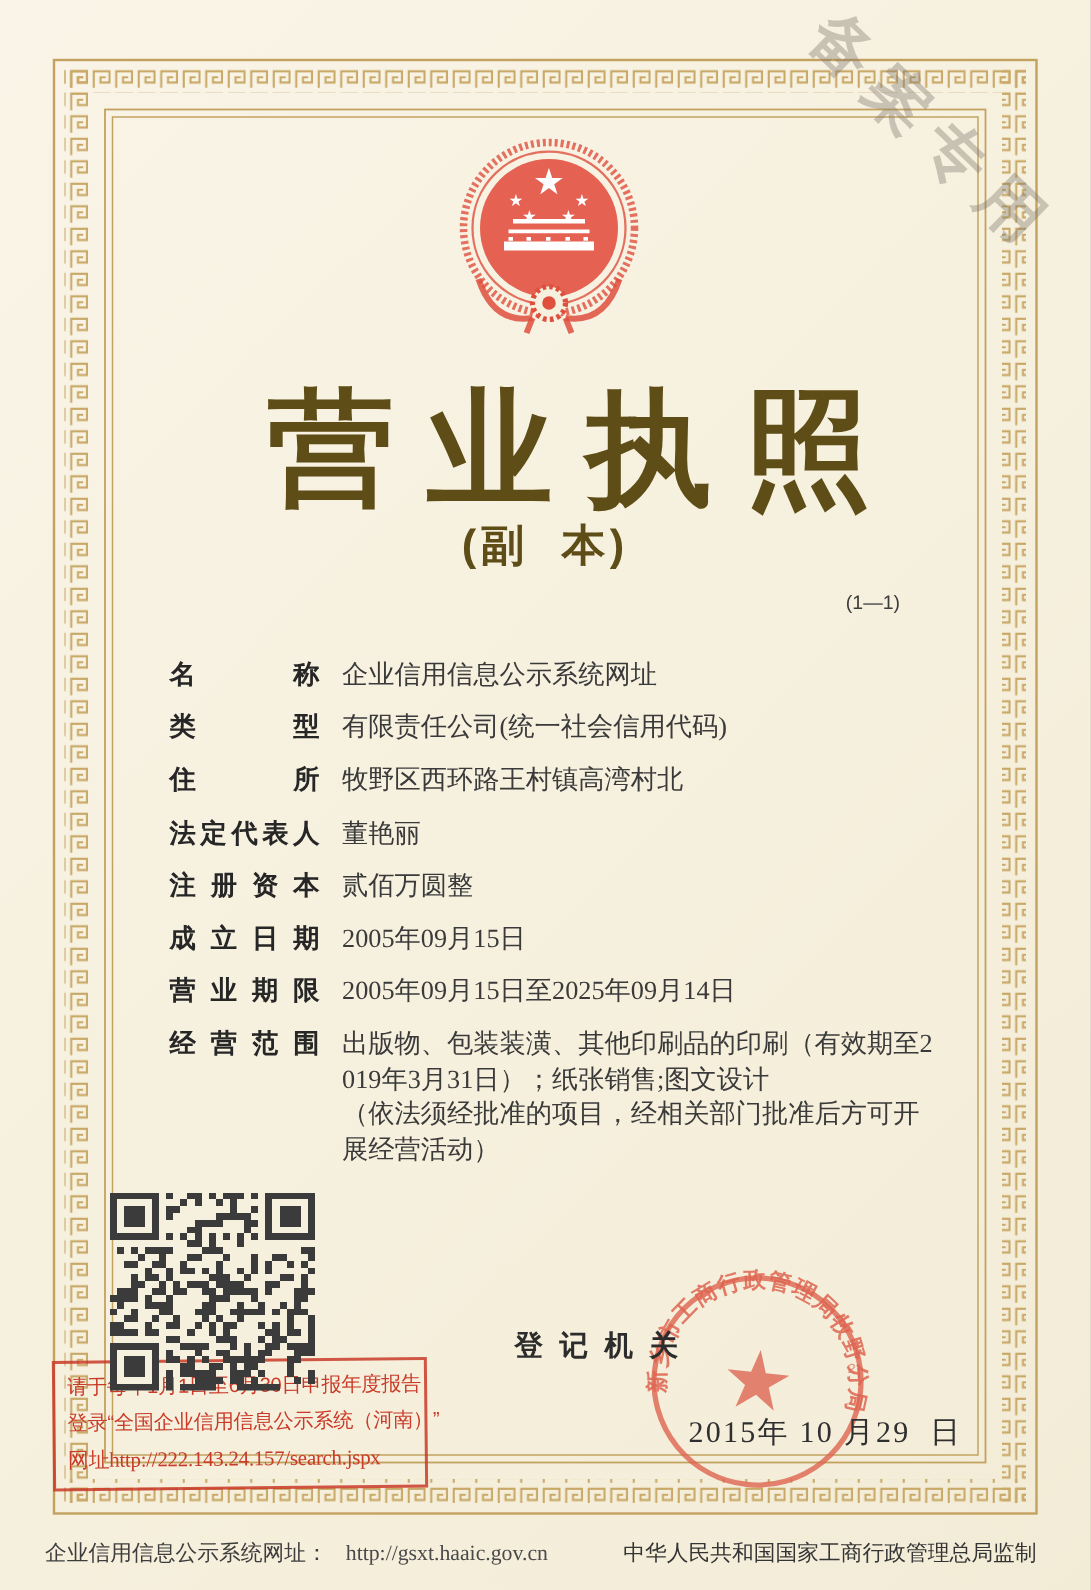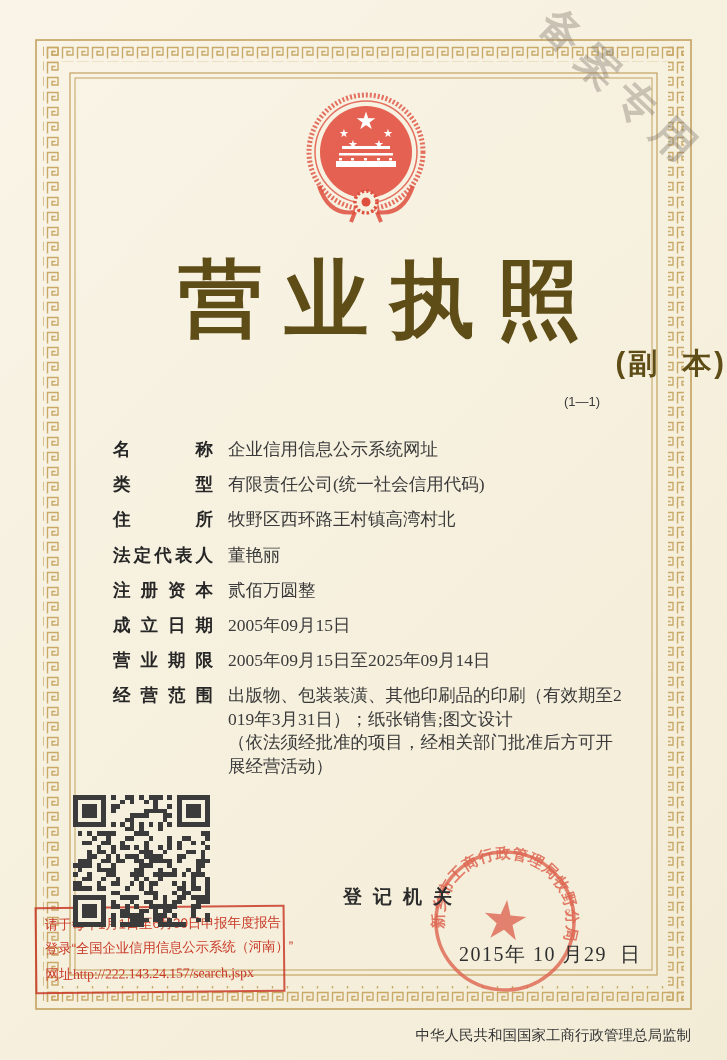--- a/index.html
+++ b/index.html
@@ -17,21 +17,21 @@
     color:rgba(125,119,108,0.38);
   }
   .emblem{position:absolute;left:301px;top:90px;width:130px;height:148px;z-index:2}
   .title{
     position:absolute;top:235px;left:0;width:100%;margin:16px;z-index:2;
     text-align:center;font-size:84px;line-height:1.15;font-weight:900;
     color:#5e4d16;letter-spacing:22px;text-indent:22px;
   }
   .subtitle{
     position:absolute;top:344px;left:0;width:100%;z-index:2;
-    text-align:right;font-size:29px;font-weight:700;color:#5e4d16;
+    text-align:center;font-size:29px;font-weight:700;color:#5e4d16;
     letter-spacing:3px;white-space:pre;
   }
   .credit-line{position:absolute;top:391px;right:95px;z-index:2;font-size:16px;white-space:nowrap}
   .credit-label{font-weight:700;color:#252525}
   .credit-code{margin-left:7px;font-family:"Liberation Serif",serif;color:#3c3c3c;letter-spacing:.5px}
   .page-no{position:absolute;top:394px;right:127px;z-index:2;font-size:13px;color:#3c3c3c;font-family:Liberation Sans, sans-serif}
   .fields{position:absolute;top:438px;left:113px;width:548px;z-index:2}
   .field-row{display:flex;align-items:flex-start;margin-bottom:11.8px}
   .field-label{
     flex:0 0 100px;width:100px;display:flex;justify-content:space-between;
@@ -501,15 +501,18 @@
       </defs>
     <text font-size="15" fill="#dd6450" opacity=".85" letter-spacing="1" font-weight="bold">
       <textPath href="#sealArc" startOffset="50%" text-anchor="middle">新乡市工商行政管理局牧野分局</textPath>
     </text>
     <text x="80" y="98" font-size="54" fill="#dd6450" opacity=".78" text-anchor="middle">★</text>
     <text x="139" y="68" font-size="9" fill="#dd6450" opacity=".7">2</text>
   </svg>
 
   <div class="reg-date">2015年 10 月29  日</div>
 
+  <div class="footer-left">
+    <span>企业信用信息公示系统网址：</span><span class="site-url">http://gsxt.haaic.gov.cn</span>
+  </div>
   <div class="footer-right">中华人民共和国国家工商行政管理总局监制</div>
 
 </div>
 
 </body></html>

